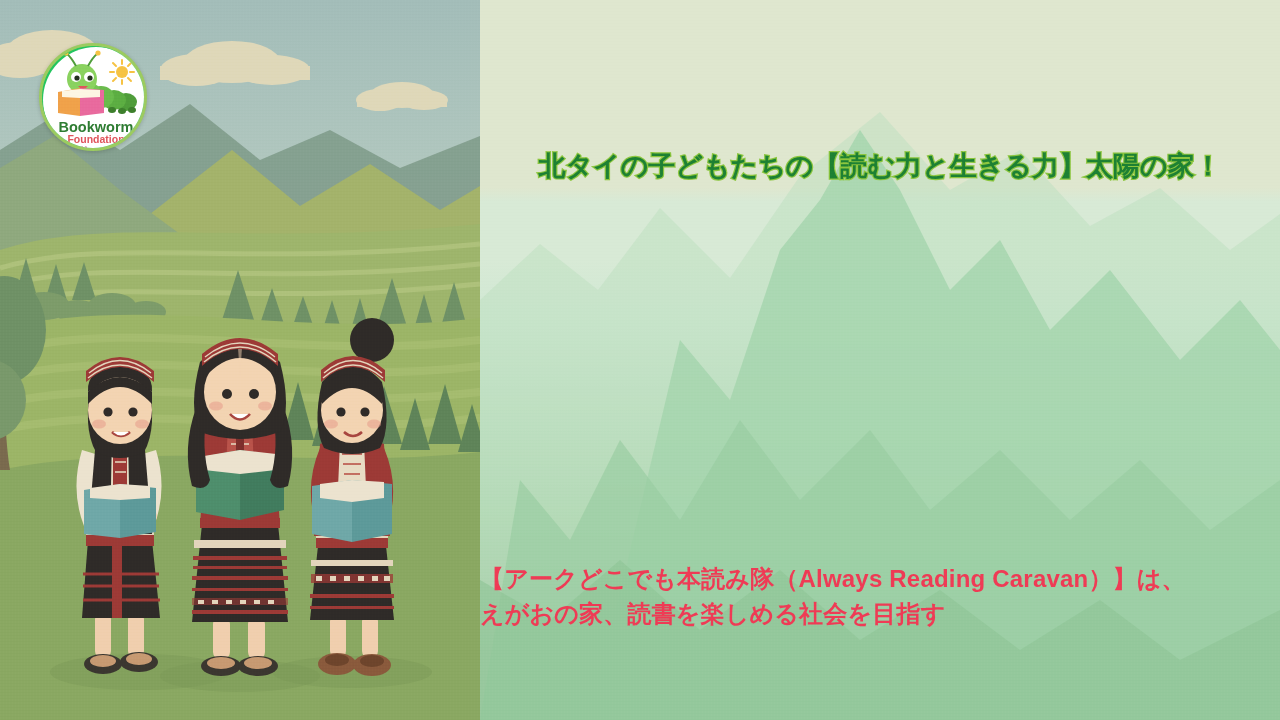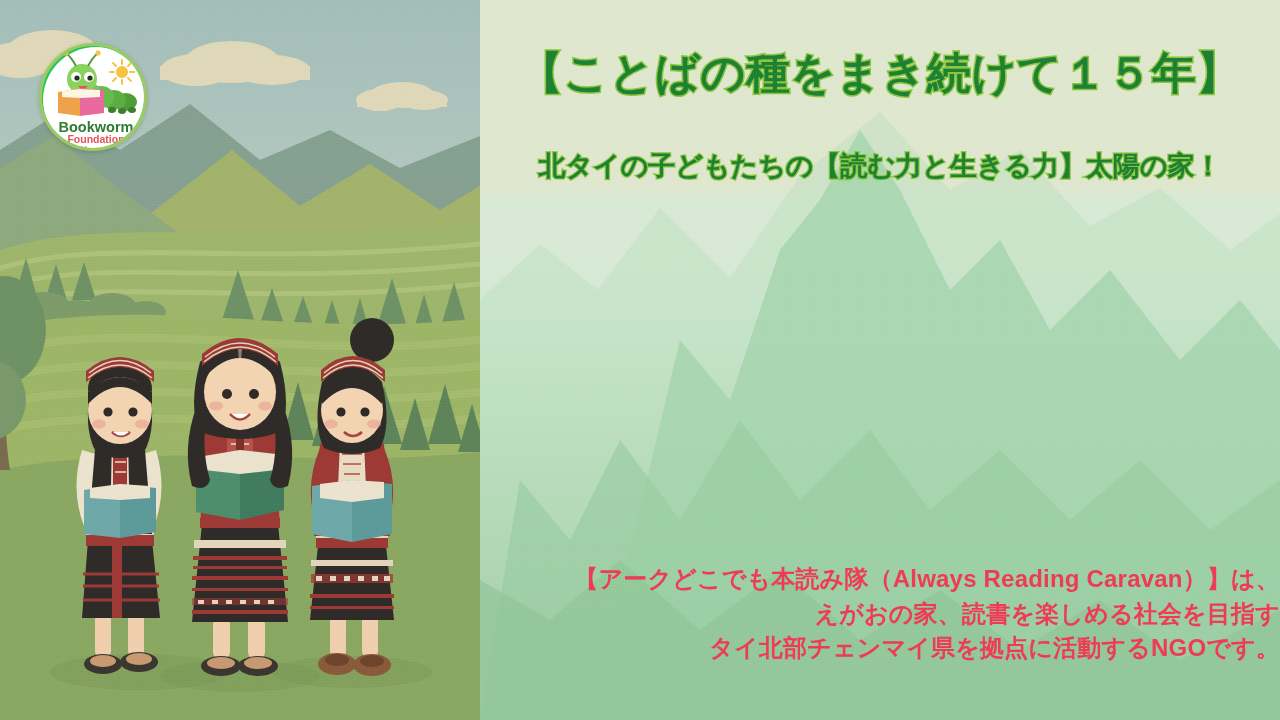--- a/index.html
+++ b/index.html
@@ -75,21 +75,21 @@
     font-size:33px;
     line-height:1.42;
     font-weight:bold;
     letter-spacing:.3px;
   }
   .mid-block div{ white-space:nowrap; }
 
   
   .bottom-block{
     position:absolute; top:562px; left:0; width:800px;
-    text-align:right;
+    text-align:left;
     color:#ef3b55;
     font-size:24px;
     line-height:1.44;
     font-weight:bold;
     letter-spacing:.2px;
   }
   .bottom-block div{ white-space:nowrap; }
 
   
   .grain{
@@ -470,26 +470,24 @@
       <path d="M0 300 L60 244 L118 290 L180 208 L250 278 L320 176 L400 112 L470 190 L540 150 L610 226 L680 188 L750 250 L800 214 L800 720 L0 720 Z" fill="#bfe0c1" opacity=".55"></path>
 
       <path d="M110 720 L200 340 L250 400 L300 250 L340 200 L380 130 L420 190 L470 290 L520 240 L570 330 L630 270 L700 360 L760 300 L800 350 L800 720 Z" fill="#a4d4ac" opacity=".8"></path>
 
       <path d="M0 720 L40 480 L90 540 L140 440 L200 520 L260 420 L320 500 L390 430 L450 510 L520 450 L590 520 L660 460 L730 530 L800 480 L800 720 Z" fill="#9acda2" opacity=".7"></path>
 
       <path d="M0 720 L0 580 L70 620 L140 560 L220 630 L300 570 L380 640 L460 590 L540 650 L620 600 L700 660 L800 610 L800 720 Z" fill="#8fc497" opacity=".65"></path>
     </svg>
 
     <div class="right-content">
-      <div class="headline">【ことばの種をまき続けて１５年】</div>
       <div class="subhead">北タイの子どもたちの【読む力と生きる力】太陽の家！</div>
 
 
       <div class="bottom-block">
         <div>【アークどこでも本読み隊（Always Reading Caravan）】は、</div>
         <div>えがおの家、読書を楽しめる社会を目指す</div>
-        <div>タイ北部チェンマイ県を拠点に活動するNGOです。</div>
       </div>
     </div>
   </div>
 
   <div class="grain"></div>
 </div>
 
 </body></html>

